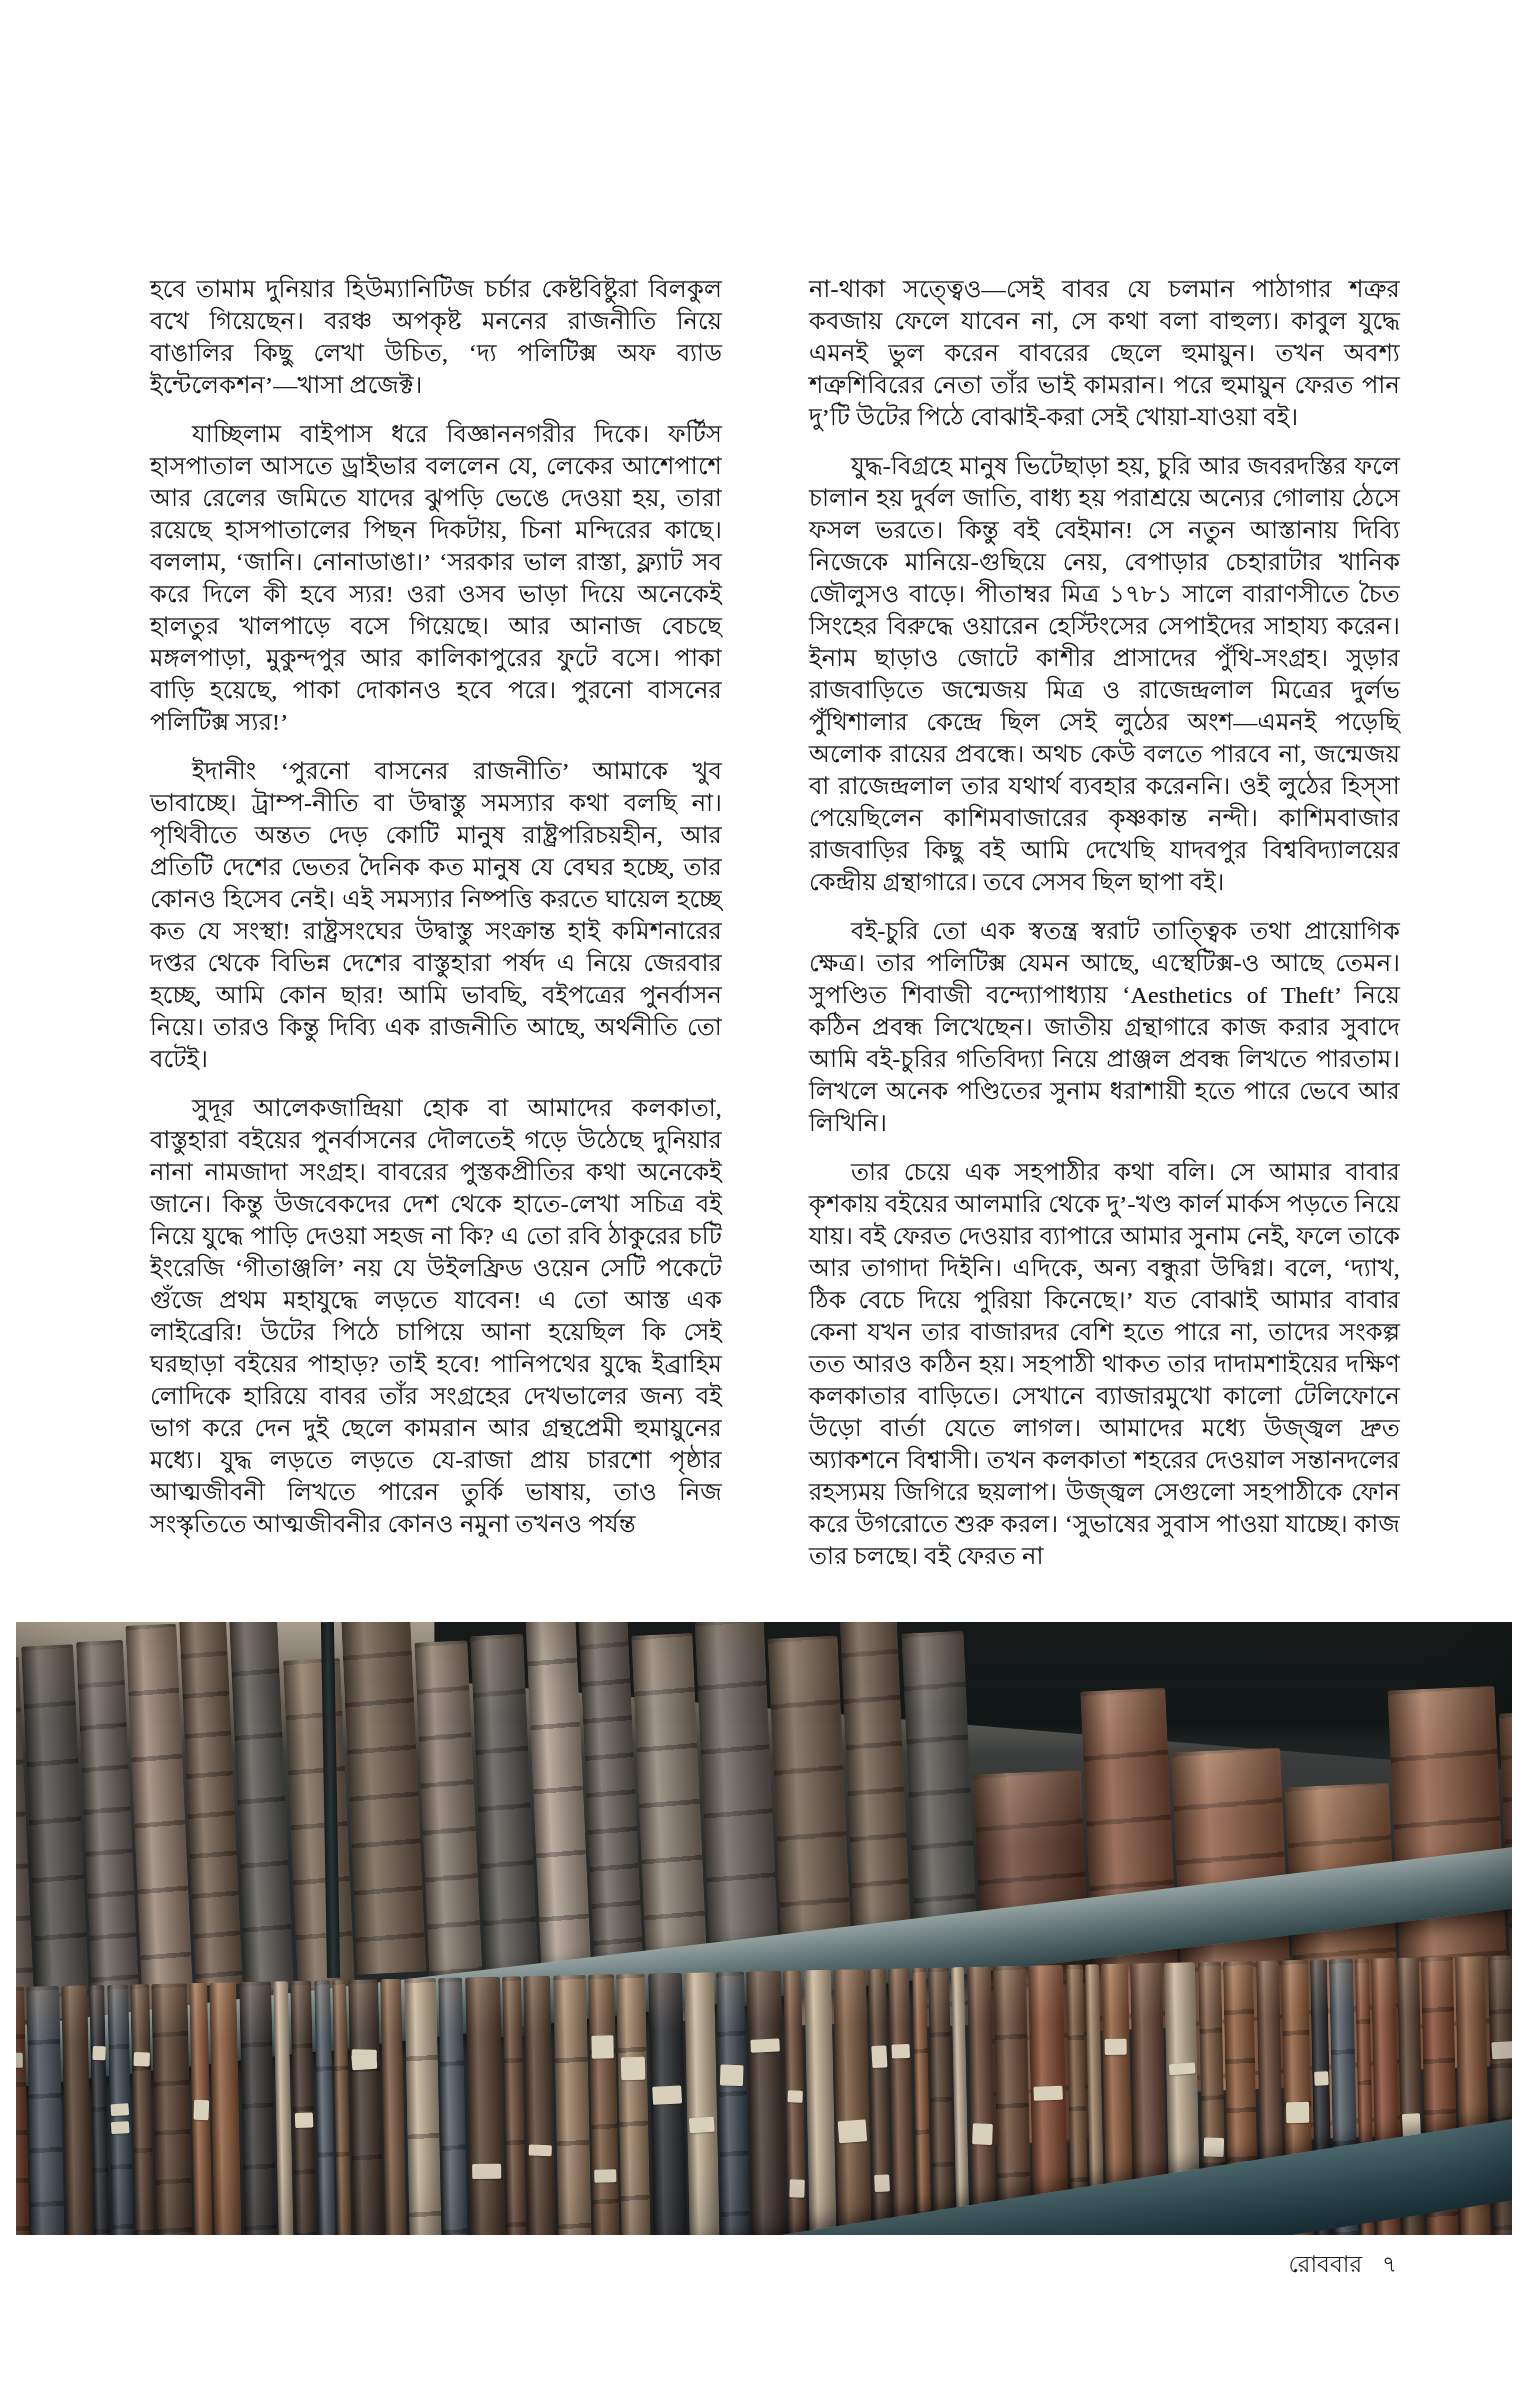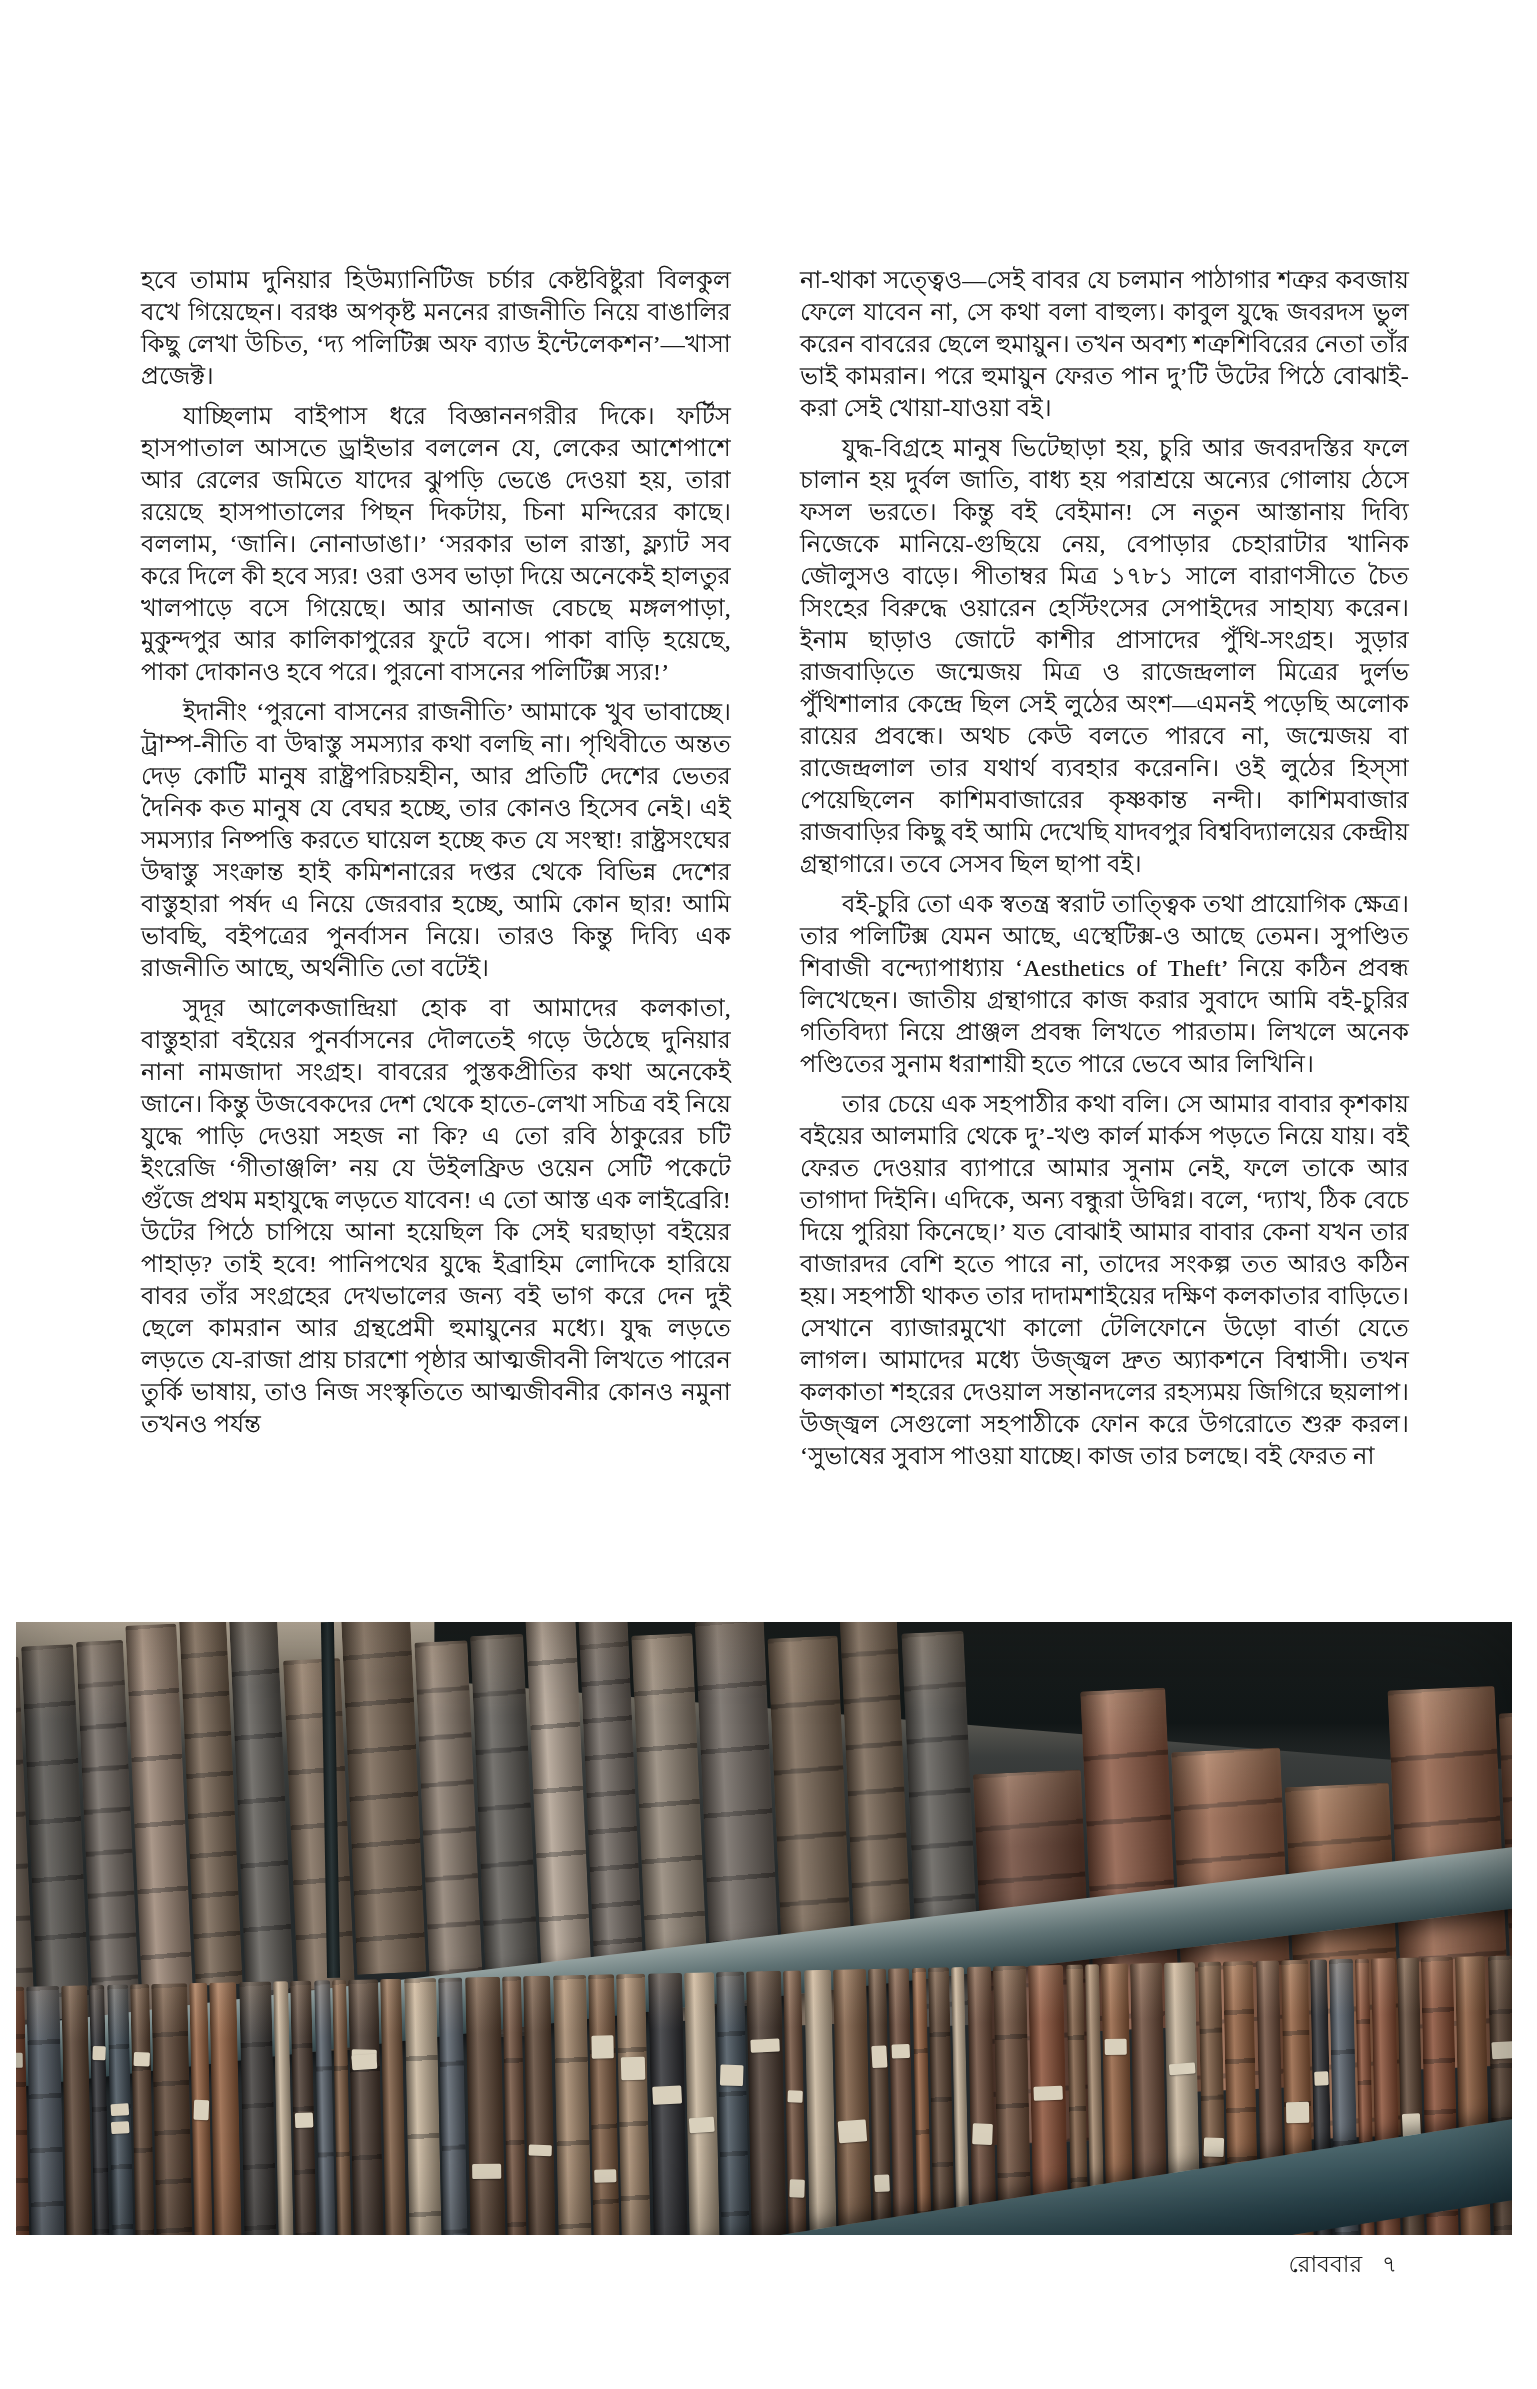--- a/index.html
+++ b/index.html
@@ -17,21 +17,21 @@
     top:256px;
     text-align:justify;
     font-size:24px;
     line-height:32px;
     letter-spacing:0.2px;
     color:#1c1c1c;
     text-shadow:0 0 0.3px rgba(0,0,0,.55);
   }
   .col-left{left:133px;width:606px;}
   .col-right{left:792px;width:625px;}
-  .col p{margin:8px;padding:0;}
+  .col p{margin:17px;padding:0;}
   .col p.indent{text-indent:42px;}
 
   figure.photo{
     position:absolute;
     left:15.5px;top:1622px;
     width:1496px;height:613px;
     margin:0;padding:0;
     overflow:hidden;
     background:linear-gradient(180deg,#c9bca9 0%,#8a8172 7%,#3a3d3c 22%,#262b2c 40%,#20262a 100%);
   }
@@ -95,21 +95,21 @@
 <div class="page">
 
   <div class="col col-left">
     <p>হবে তামাম দুনিয়ার হিউম্যানিটিজ চর্চার কেষ্টবিষ্টুরা বিলকুল বখে গিয়েছেন। বরঞ্চ অপকৃষ্ট মননের রাজনীতি নিয়ে বাঙালির কিছু লেখা উচিত, ‘দ্য পলিটিক্স অফ ব্যাড ইন্টেলেকশন’—খাসা প্রজেক্ট।</p>
     <p class="indent">যাচ্ছিলাম বাইপাস ধরে বিজ্ঞাননগরীর দিকে। ফর্টিস হাসপাতাল আসতে ড্রাইভার বললেন যে, লেকের আশেপাশে আর রেলের জমিতে যাদের ঝুপড়ি ভেঙে দেওয়া হয়, তারা রয়েছে হাসপাতালের পিছন দিকটায়, চিনা মন্দিরের কাছে। বললাম, ‘জানি। নোনাডাঙা।’ ‘সরকার ভাল রাস্তা, ফ্ল্যাট সব করে দিলে কী হবে স্যর! ওরা ওসব ভাড়া দিয়ে অনেকেই হালতুর খালপাড়ে বসে গিয়েছে। আর আনাজ বেচছে মঙ্গলপাড়া, মুকুন্দপুর আর কালিকাপুরের ফুটে বসে। পাকা বাড়ি হয়েছে, পাকা দোকানও হবে পরে। পুরনো বাসনের পলিটিক্স স্যর!’</p>
     <p class="indent">ইদানীং ‘পুরনো বাসনের রাজনীতি’ আমাকে খুব ভাবাচ্ছে। ট্রাম্প-নীতি বা উদ্বাস্তু সমস্যার কথা বলছি না। পৃথিবীতে অন্তত দেড় কোটি মানুষ রাষ্ট্রপরিচয়হীন, আর প্রতিটি দেশের ভেতর দৈনিক কত মানুষ যে বেঘর হচ্ছে, তার কোনও হিসেব নেই। এই সমস্যার নিষ্পত্তি করতে ঘায়েল হচ্ছে কত যে সংস্থা! রাষ্ট্রসংঘের উদ্বাস্তু সংক্রান্ত হাই কমিশনারের দপ্তর থেকে বিভিন্ন দেশের বাস্তুহারা পর্ষদ এ নিয়ে জেরবার হচ্ছে, আমি কোন ছার! আমি ভাবছি, বইপত্রের পুনর্বাসন নিয়ে। তারও কিন্তু দিব্যি এক রাজনীতি আছে, অর্থনীতি তো বটেই।</p>
     <p class="indent">সুদূর আলেকজান্দ্রিয়া হোক বা আমাদের কলকাতা, বাস্তুহারা বইয়ের পুনর্বাসনের দৌলতেই গড়ে উঠেছে দুনিয়ার নানা নামজাদা সংগ্রহ। বাবরের পুস্তকপ্রীতির কথা অনেকেই জানে। কিন্তু উজবেকদের দেশ থেকে হাতে-লেখা সচিত্র বই নিয়ে যুদ্ধে পাড়ি দেওয়া সহজ না কি? এ তো রবি ঠাকুরের চটি ইংরেজি ‘গীতাঞ্জলি’ নয় যে উইলফ্রিড ওয়েন সেটি পকেটে গুঁজে প্রথম মহাযুদ্ধে লড়তে যাবেন! এ তো আস্ত এক লাইব্রেরি! উটের পিঠে চাপিয়ে আনা হয়েছিল কি সেই ঘরছাড়া বইয়ের পাহাড়? তাই হবে! পানিপথের যুদ্ধে ইব্রাহিম লোদিকে হারিয়ে বাবর তাঁর সংগ্রহের দেখভালের জন্য বই ভাগ করে দেন দুই ছেলে কামরান আর গ্রন্থপ্রেমী হুমায়ুনের মধ্যে। যুদ্ধ লড়তে লড়তে যে-রাজা প্রায় চারশো পৃষ্ঠার আত্মজীবনী লিখতে পারেন তুর্কি ভাষায়, তাও নিজ সংস্কৃতিতে আত্মজীবনীর কোনও নমুনা তখনও পর্যন্ত</p>
   </div>
 
   <div class="col col-right">
-    <p>না-থাকা সত্ত্বেও—সেই বাবর যে চলমান পাঠাগার শত্রুর কবজায় ফেলে যাবেন না, সে কথা বলা বাহুল্য। কাবুল যুদ্ধে জবরদস ভুল করেন বাবরের ছেলে হুমায়ুন। তখন অবশ্য শত্রুশিবিরের নেতা তাঁর ভাই কামরান। পরে হুমায়ুন ফেরত পান দু’টি উটের পিঠে বোঝাই-করা সেই খোয়া-যাওয়া বই।</p>
+    <p>না-থাকা সত্ত্বেও—সেই বাবর যে চলমান পাঠাগার শত্রুর কবজায় ফেলে যাবেন না, সে কথা বলা বাহুল্য। কাবুল যুদ্ধে এমনই ভুল করেন বাবরের ছেলে হুমায়ুন। তখন অবশ্য শত্রুশিবিরের নেতা তাঁর ভাই কামরান। পরে হুমায়ুন ফেরত পান দু’টি উটের পিঠে বোঝাই-করা সেই খোয়া-যাওয়া বই।</p>
     <p class="indent">যুদ্ধ-বিগ্রহে মানুষ ভিটেছাড়া হয়, চুরি আর জবরদস্তির ফলে চালান হয় দুর্বল জাতি, বাধ্য হয় পরাশ্রয়ে অন্যের গোলায় ঠেসে ফসল ভরতে। কিন্তু বই বেইমান! সে নতুন আস্তানায় দিব্যি নিজেকে মানিয়ে-গুছিয়ে নেয়, বেপাড়ার চেহারাটার খানিক জৌলুসও বাড়ে। পীতাম্বর মিত্র ১৭৮১ সালে বারাণসীতে চৈত সিংহের বিরুদ্ধে ওয়ারেন হেস্টিংসের সেপাইদের সাহায্য করেন। ইনাম ছাড়াও জোটে কাশীর প্রাসাদের পুঁথি-সংগ্রহ। সুড়ার রাজবাড়িতে জন্মেজয় মিত্র ও রাজেন্দ্রলাল মিত্রের দুর্লভ পুঁথিশালার কেন্দ্রে ছিল সেই লুঠের অংশ—এমনই পড়েছি অলোক রায়ের প্রবন্ধে। অথচ কেউ বলতে পারবে না, জন্মেজয় বা রাজেন্দ্রলাল তার যথার্থ ব্যবহার করেননি। ওই লুঠের হিস্সা পেয়েছিলেন কাশিমবাজারের কৃষ্ণকান্ত নন্দী। কাশিমবাজার রাজবাড়ির কিছু বই আমি দেখেছি যাদবপুর বিশ্ববিদ্যালয়ের কেন্দ্রীয় গ্রন্থাগারে। তবে সেসব ছিল ছাপা বই।</p>
     <p class="indent">বই-চুরি তো এক স্বতন্ত্র স্বরাট তাত্ত্বিক তথা প্রায়োগিক ক্ষেত্র। তার পলিটিক্স যেমন আছে, এস্থেটিক্স-ও আছে তেমন। সুপণ্ডিত শিবাজী বন্দ্যোপাধ্যায় ‘Aesthetics of Theft’ নিয়ে কঠিন প্রবন্ধ লিখেছেন। জাতীয় গ্রন্থাগারে কাজ করার সুবাদে আমি বই-চুরির গতিবিদ্যা নিয়ে প্রাঞ্জল প্রবন্ধ লিখতে পারতাম। লিখলে অনেক পণ্ডিতের সুনাম ধরাশায়ী হতে পারে ভেবে আর লিখিনি।</p>
     <p class="indent">তার চেয়ে এক সহপাঠীর কথা বলি। সে আমার বাবার কৃশকায় বইয়ের আলমারি থেকে দু’-খণ্ড কার্ল মার্কস পড়তে নিয়ে যায়। বই ফেরত দেওয়ার ব্যাপারে আমার সুনাম নেই, ফলে তাকে আর তাগাদা দিইনি। এদিকে, অন্য বন্ধুরা উদ্বিগ্ন। বলে, ‘দ্যাখ, ঠিক বেচে দিয়ে পুরিয়া কিনেছে।’ যত বোঝাই আমার বাবার কেনা যখন তার বাজারদর বেশি হতে পারে না, তাদের সংকল্প তত আরও কঠিন হয়। সহপাঠী থাকত তার দাদামশাইয়ের দক্ষিণ কলকাতার বাড়িতে। সেখানে ব্যাজারমুখো কালো টেলিফোনে উড়ো বার্তা যেতে লাগল। আমাদের মধ্যে উজ্জ্বল দ্রুত অ্যাকশনে বিশ্বাসী। তখন কলকাতা শহরের দেওয়াল সন্তানদলের রহস্যময় জিগিরে ছয়লাপ। উজ্জ্বল সেগুলো সহপাঠীকে ফোন করে উগরোতে শুরু করল। ‘সুভাষের সুবাস পাওয়া যাচ্ছে। কাজ তার চলছে। বই ফেরত না</p>
   </div>
 
   <figure class="photo" aria-label="পুরনো চামড়ায়-বাঁধানো বইয়ের তাক — two shelves of worn antique books">
     <div class="photo-upper-shadow"></div>
     <div class="photo-upper-row" id="upperRow">
         <div class="spine" style="width: 39px; height: 99.7691%; margin-top: 2.79611%; background: linear-gradient(90deg, rgba(0, 0, 0, 0.5), rgba(255, 255, 255, 0.16) 32%, rgba(0, 0, 0, 0.38) 96%), linear-gradient(rgba(233, 196, 160, 0.3), rgba(0, 0, 0, 0) 20%), repeating-linear-gradient(178deg, rgba(0, 0, 0, 0.32) 0px, rgba(0, 0, 0, 0.32) 4.7px, rgba(0, 0, 0, 0) 4.7px, rgba(0, 0, 0, 0) 52px), rgb(138, 123, 109);"></div>
         <div class="spine" style="width: 52px; height: 92.3993%; margin-top: 2.2133%; background: linear-gradient(90deg, rgba(0, 0, 0, 0.5), rgba(255, 255, 255, 0.16) 32%, rgba(0, 0, 0, 0.38) 96%), linear-gradient(rgba(233, 196, 160, 0.3), rgba(0, 0, 0, 0) 20%), repeating-linear-gradient(178deg, rgba(0, 0, 0, 0.32) 0px, rgba(0, 0, 0, 0.32) 4.7px, rgba(0, 0, 0, 0) 4.7px, rgba(0, 0, 0, 0) 58px), rgb(93, 90, 85);"></div>

